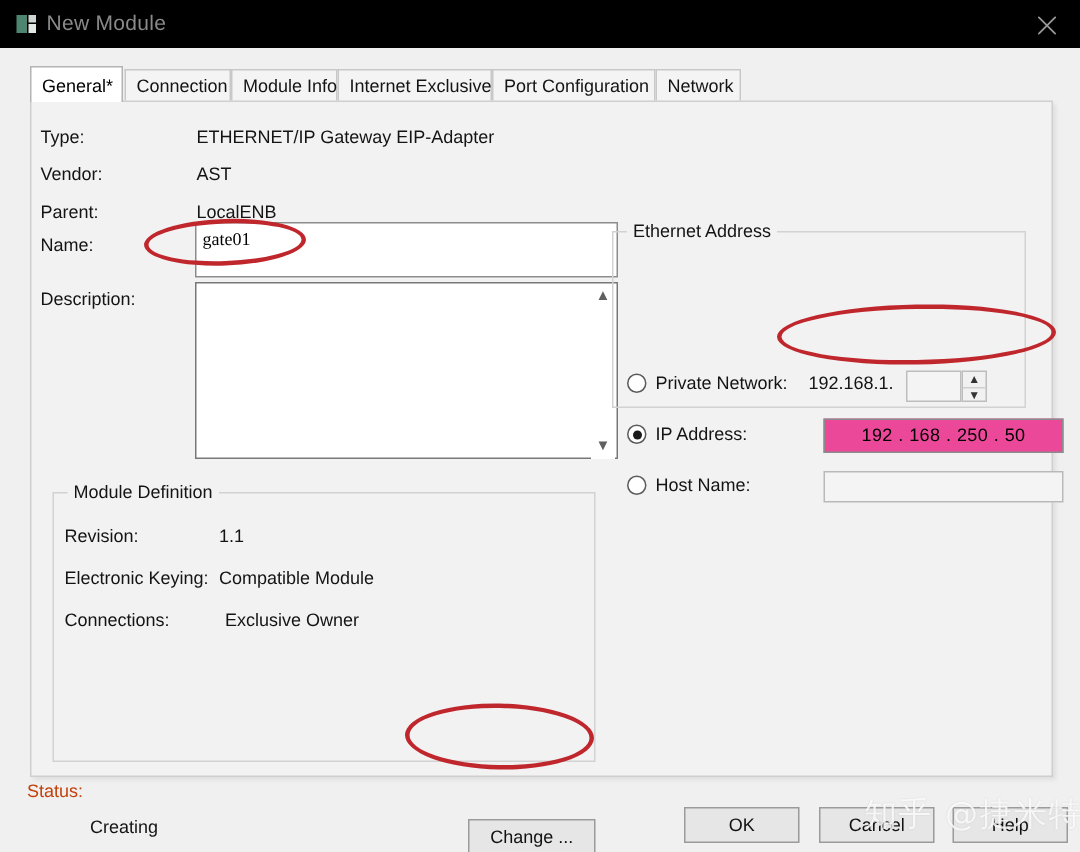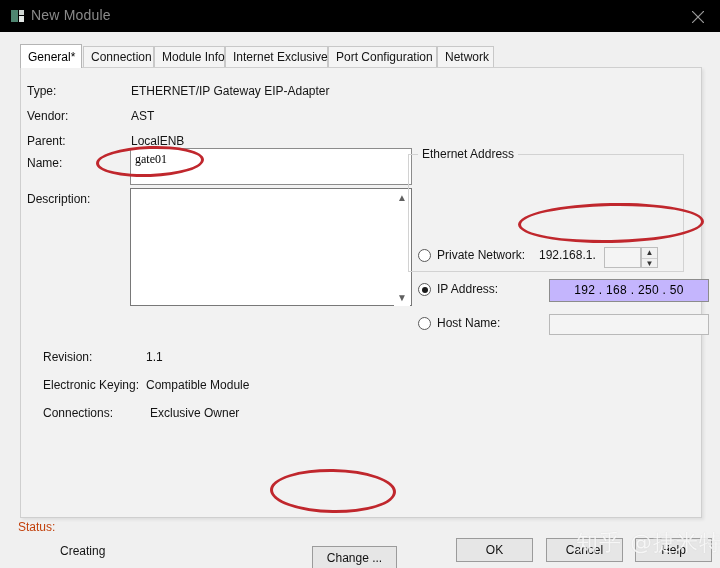--- a/index.html
+++ b/index.html
@@ -214,21 +214,21 @@
     line-height: 9px;
     text-align: center;
     color: #333;
   }
   #pn-spin-btns div:first-child { border-bottom: 1px solid #cfcfcf; }
   
   #ip-input {
     position: absolute;
     left: 528px; top: 211px;
     width: 160px; height: 23px;
-    background: #c4b5fd;
+    background: #ec4899;
     border: 1px solid #8c8c8c;
     box-sizing: border-box;
     font-size: 12px;
     color: #000;
     letter-spacing: 0.3px;
     text-align: center;
     line-height: 21px;
     white-space: nowrap;
   }
   #host-input { left: 528px; top: 246px; width: 160px; height: 21px; }
@@ -355,20 +355,23 @@
     </div>
 
     <div class="radio checked" style="left:397px;top:215px;"></div>
     <div class="radio-label" style="left:416px;top:214px;">IP Address:</div>
     <div id="ip-input">192 . 168 . 250 .  50</div>
 
     <div class="radio" style="left:397px;top:249px;"></div>
     <div class="radio-label" style="left:416px;top:248px;">Host Name:</div>
     <div class="textinput flat" id="host-input"></div>
 
+    <div class="groupbox" id="md-group">
+      <div class="gb-title">Module Definition</div>
+    </div>
     <div class="field-label" style="left:22px;top:282px;">Revision:</div>
     <div class="field-value" style="left:125px;top:282px;">1.1</div>
     <div class="field-label" style="left:22px;top:310px;">Electronic Keying:</div>
     <div class="field-value" style="left:125px;top:310px;">Compatible Module</div>
     <div class="field-label" style="left:22px;top:338px;">Connections:</div>
     <div class="field-value" style="left:129px;top:338px;">Exclusive Owner</div>
 
     <div class="btn" id="change-btn">Change ...</div>
   </div>
 

